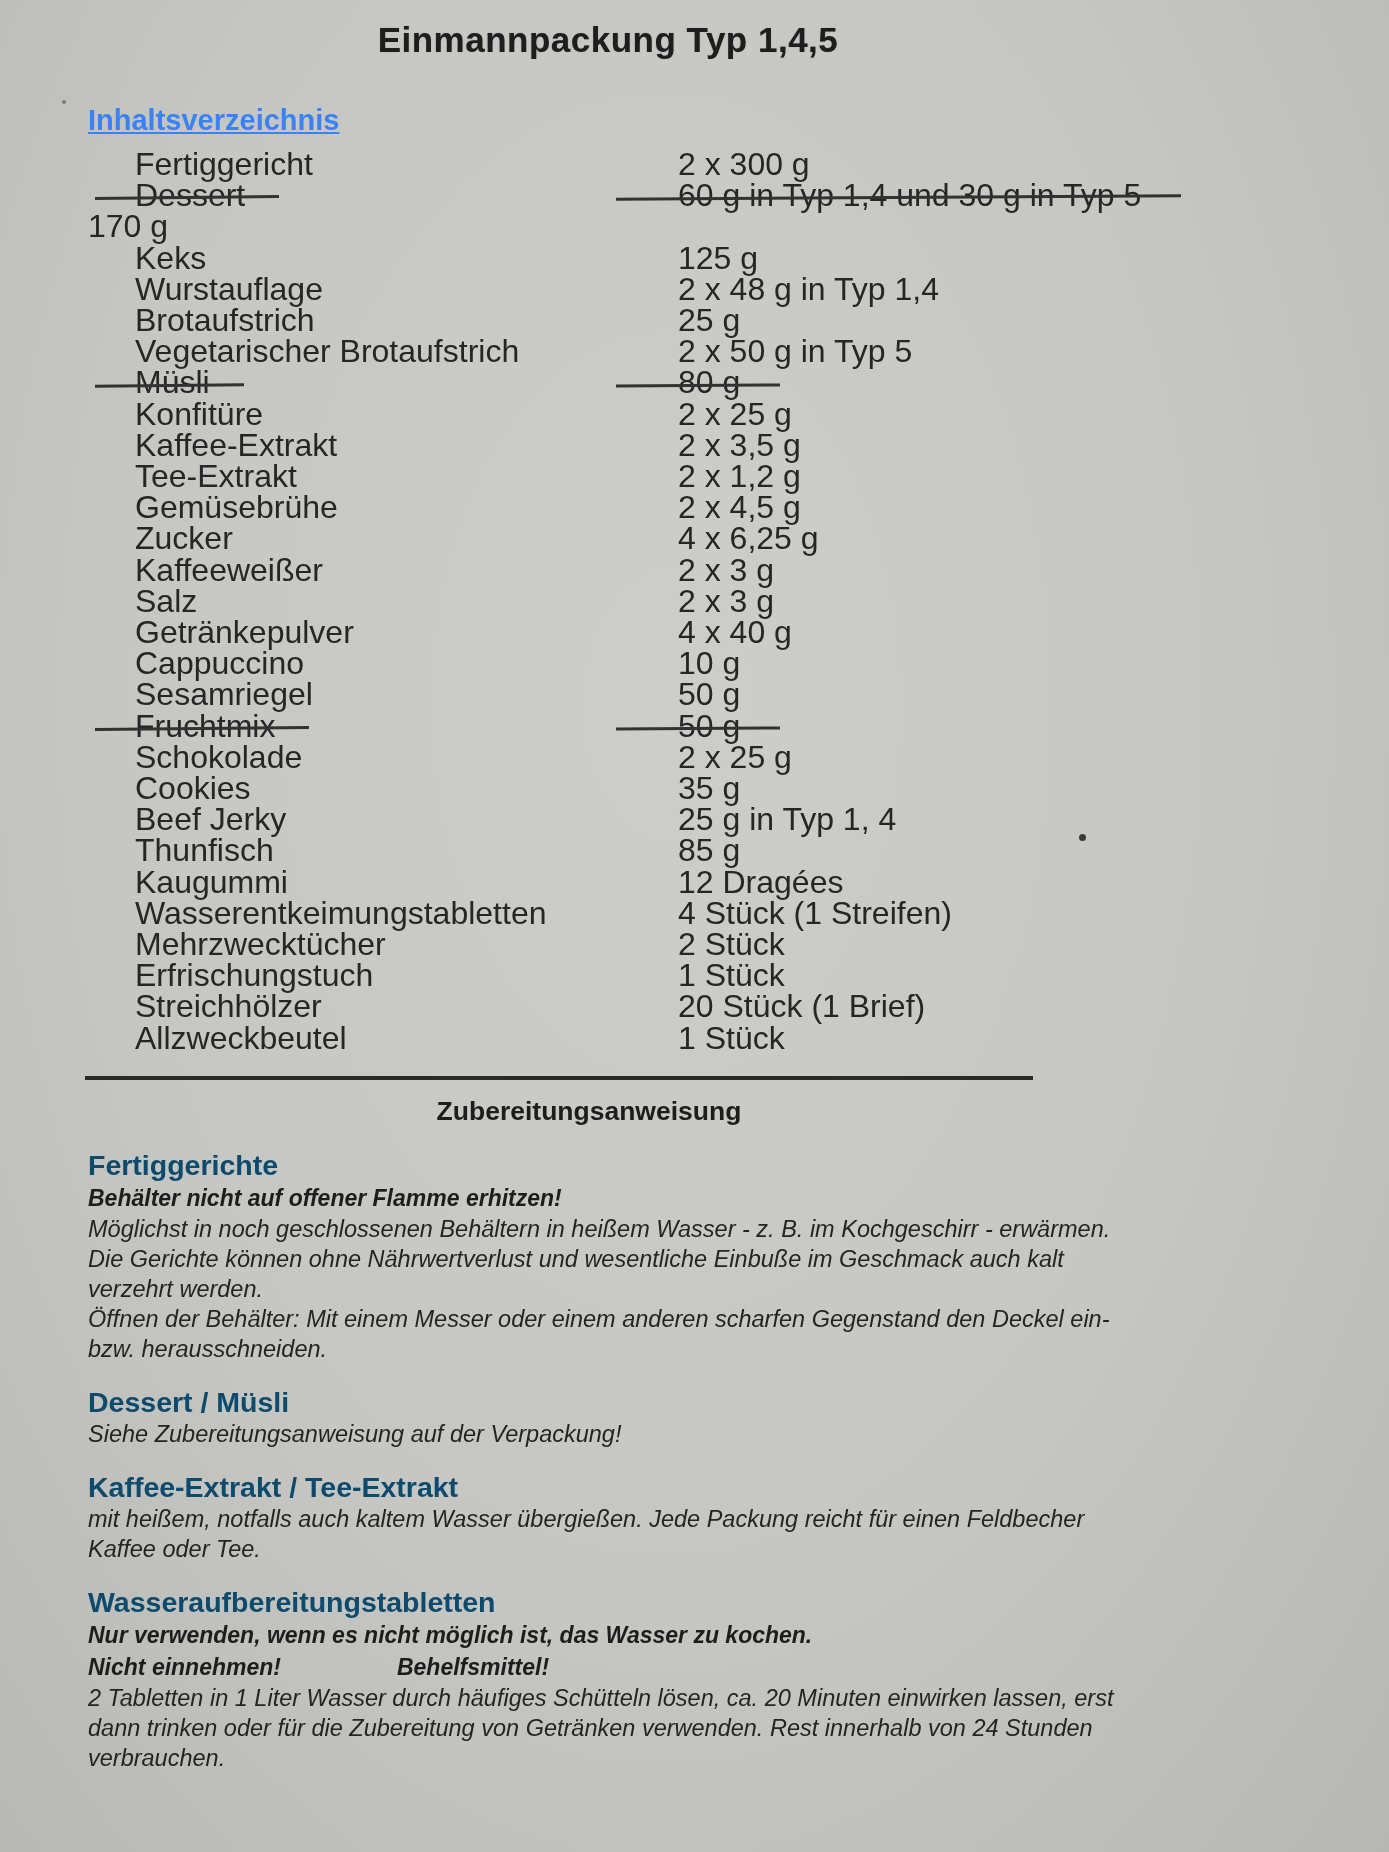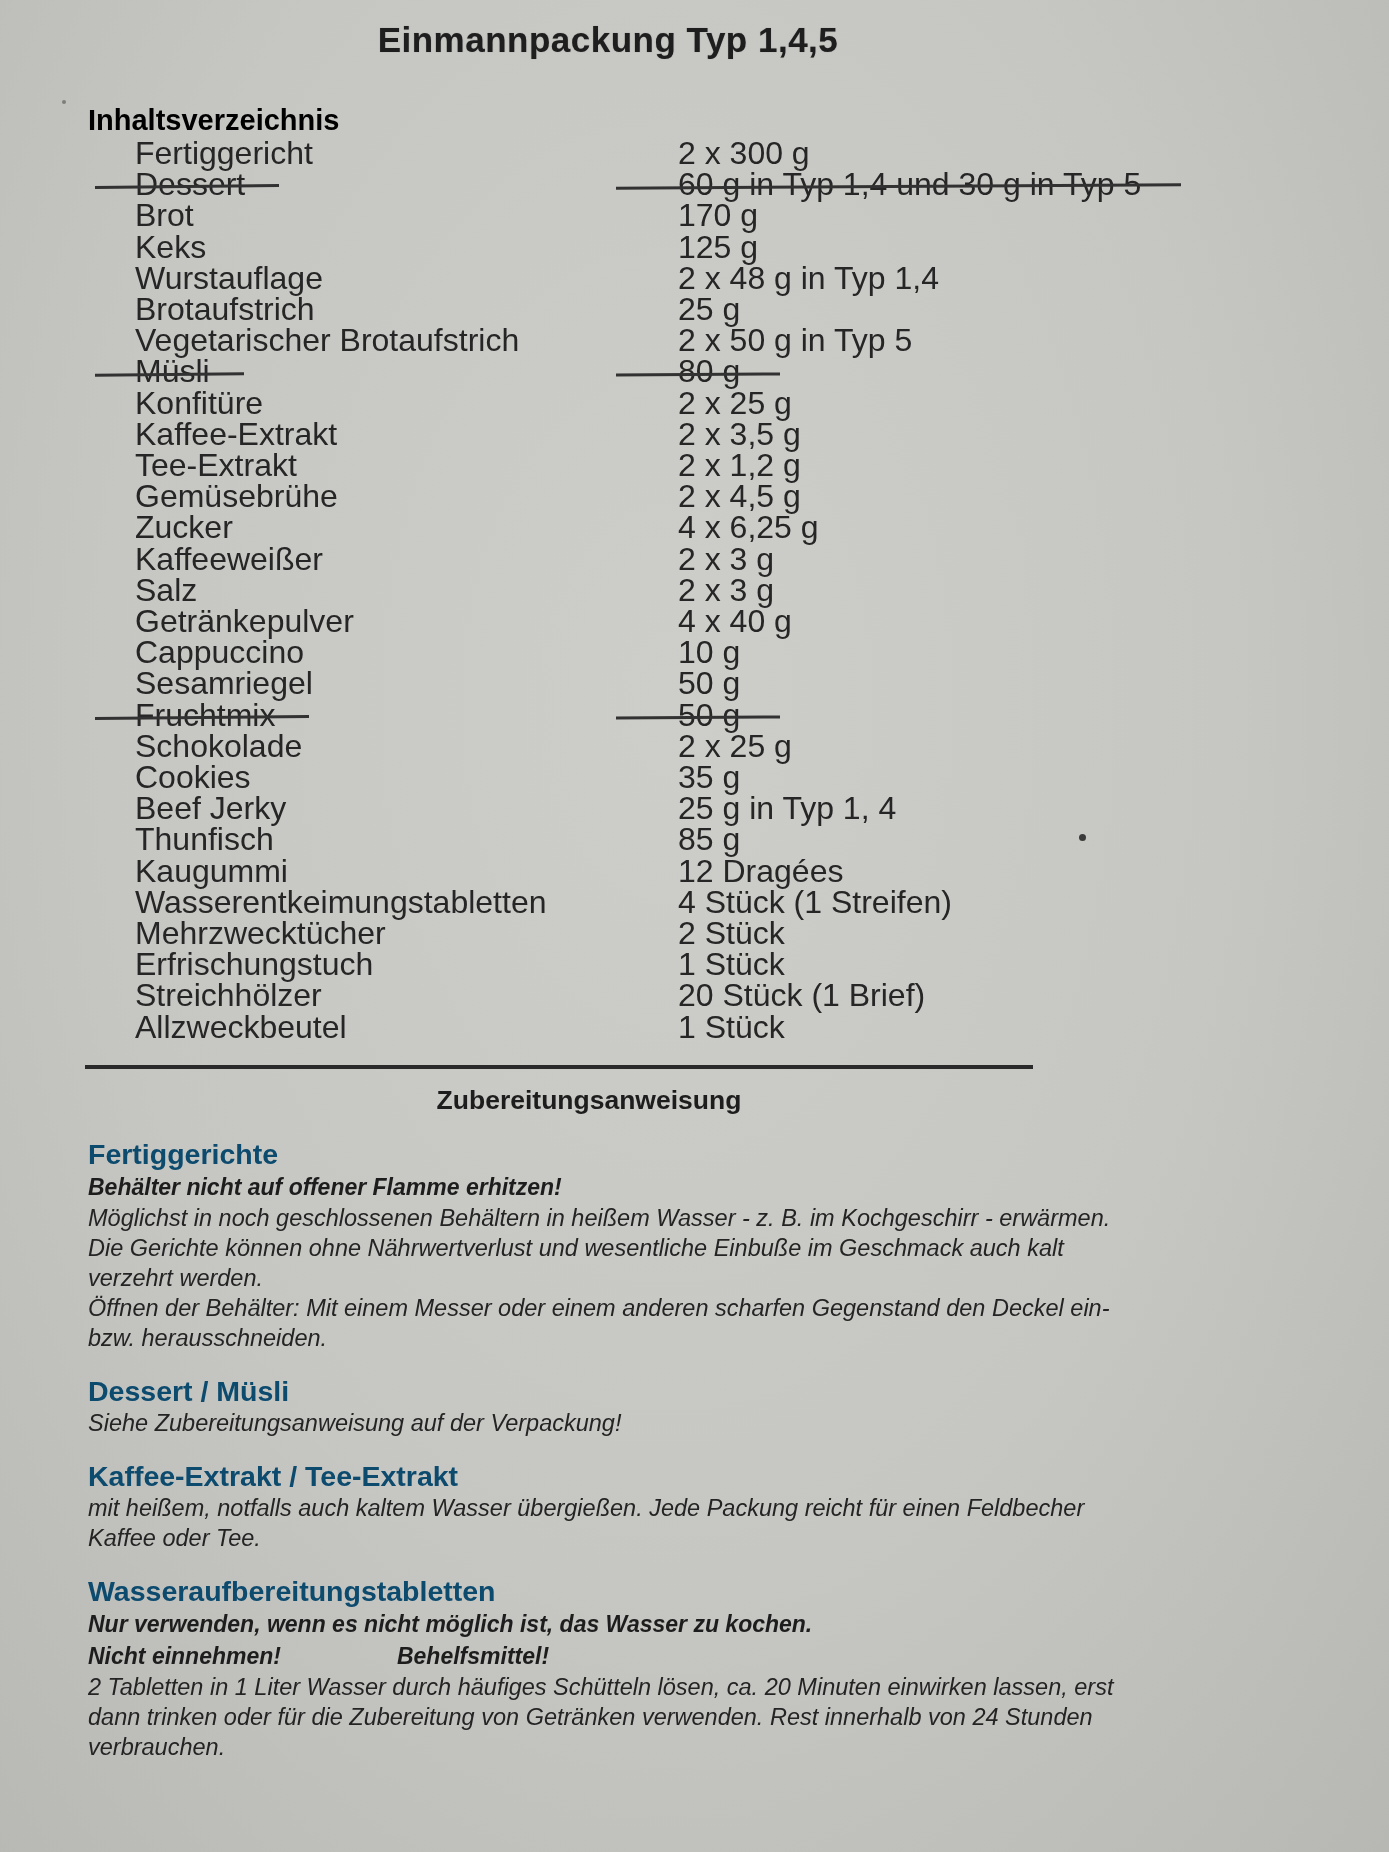--- a/index.html
+++ b/index.html
@@ -17,21 +17,21 @@
     margin-right:205px;
     text-align:center;
     font-weight:bold;
     font-size:35px;
     letter-spacing:.5px;
     color:#1e1e1e;
     text-shadow:0 0 1px rgba(30,30,30,.35);
     margin-left:32px;
   }
   .contents{margin:44px 0 0 88px;}
-  .contents-heading{font-weight:bold;font-size:29px;color:#000000;margin-bottom:1px;}
+  .contents-heading{font-weight:bold;font-size:29px;color:#3b82f6;margin-bottom:12px;text-decoration:underline;}
   .crow{display:flex;font-size:32px;line-height:31.2px;white-space:nowrap;}
   .ccell{position:relative;}
   .ccell.lab{margin-left:47px;width:543px;}
   .ccell.val{flex:1;}
   .txt{position:relative;display:inline-block;}
   .struck .txt::after{
     content:"";position:absolute;top:52%;
     left:-40px;right:-34px;
     border-top:3.5px solid #323232;
     transform:rotate(-0.55deg);
@@ -64,21 +64,20 @@
     <div id="contents-rows">
         <div class="crow">
           <span class="ccell lab"><span class="txt">Fertiggericht</span></span>
           <span class="ccell val"><span class="txt">2 x 300 g</span></span>
         </div>
         <div class="crow">
           <span class="ccell lab struck"><span class="txt">Dessert</span></span>
           <span class="ccell val struck"><span class="txt">60 g in Typ 1,4 und 30 g in Typ 5</span></span>
         </div>
         <div class="crow">
-          <span class="ccell lab"><span class="txt">Brot</span></span>
           <span class="ccell val"><span class="txt">170 g</span></span>
         </div>
         <div class="crow">
           <span class="ccell lab"><span class="txt">Keks</span></span>
           <span class="ccell val"><span class="txt">125 g</span></span>
         </div>
         <div class="crow">
           <span class="ccell lab"><span class="txt">Wurstauflage</span></span>
           <span class="ccell val"><span class="txt">2 x 48 g in Typ 1,4</span></span>
         </div>

